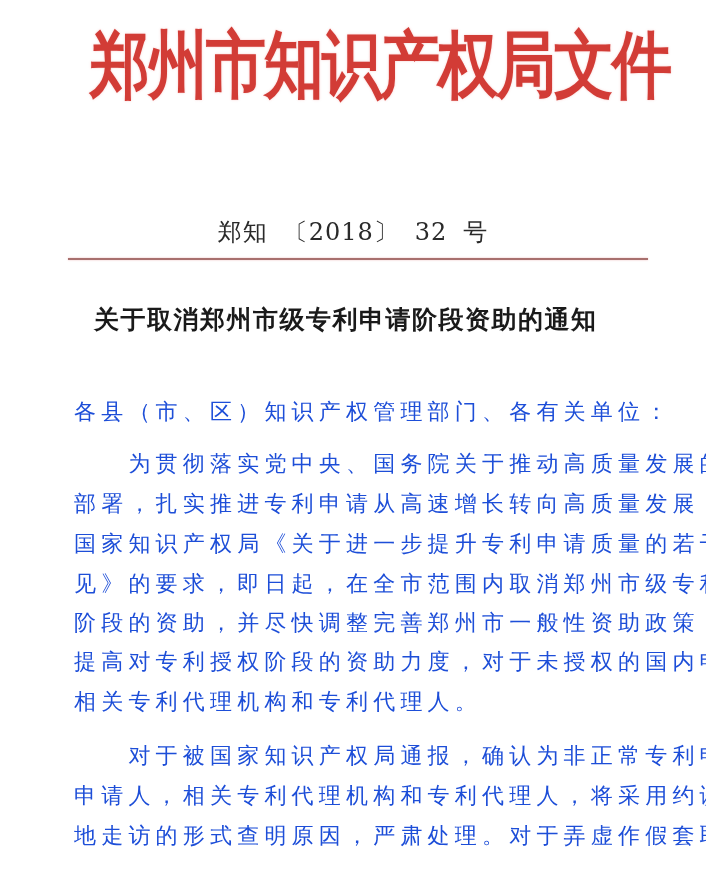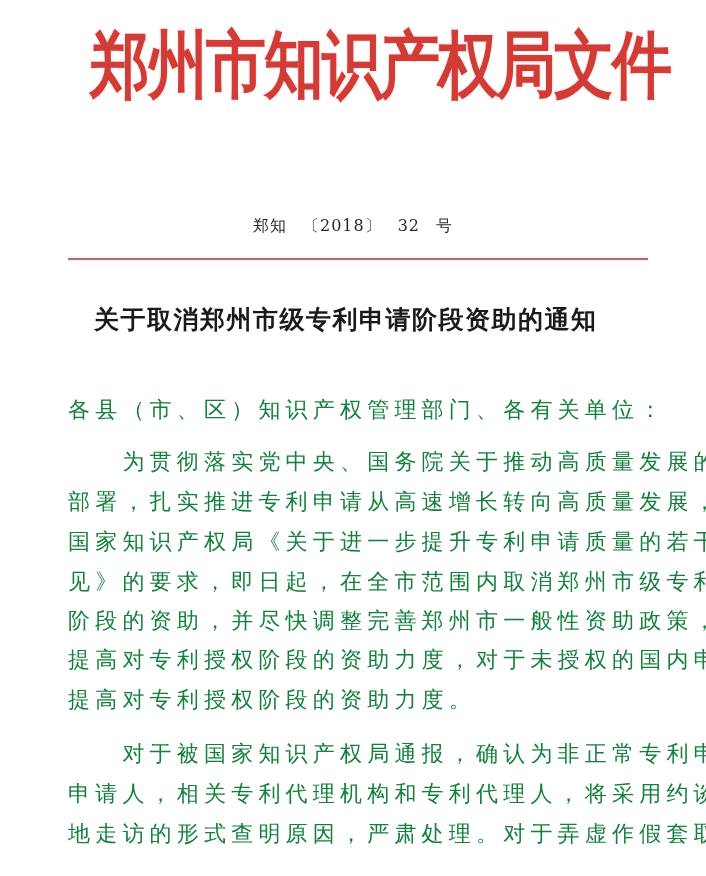--- a/index.html
+++ b/index.html
@@ -36,21 +36,21 @@
       display: inline-block;
       width: 58px;
       text-align: center;
     }
     .doc-number {
       position: absolute;
       left: 0;
       top: 216px;
       width: 706px;
       text-align: center;
-      font-size: 16px;
+      font-size: 24px;
       color: #2a2a2a;
       letter-spacing: 1px;
       font-family: "DejaVu Serif", "Liberation Serif", serif;
     }
     .doc-number .gap { display: inline-block; width: 16px; }
     .red-rule {
       position: absolute;
       left: 68px;
       top: 258px;
       width: 580px;
@@ -66,27 +66,27 @@
       font-size: 25px;
       line-height: 40px;
       font-weight: bold;
       color: #1a1a1a;
       letter-spacing: 1.5px;
       white-space: nowrap;
       font-family: "DejaVu Serif", "Liberation Serif", serif;
     }
     .body-text {
       position: absolute;
-      left: 68px;
+      left: 74px;
       width: 560px;
       font-size: 22px;
-      color: #15803d;
+      color: #1d4ed8;
       letter-spacing: 5.2px;
       white-space: nowrap;
-      font-family: Liberation Mono, monospace;
+      font-family: Liberation Sans, sans-serif;
       line-height: 28px;
     }
   </style>
 </head>
 <body>
 
 <div class="header-title">
   <span>郑</span>
   <span>州</span>
   <span>市</span>
@@ -108,17 +108,17 @@
 <div class="notice-title">关于取消郑州市级专利申请阶段资助的通知</div>
 
 <div class="body-text" style="top:398px;">各县（市、区）知识产权管理部门、各有关单位：</div>
 
 <div class="body-text" style="top:450px;">　　为贯彻落实党中央、国务院关于推动高质量发展的决策</div>
 <div class="body-text" style="top:490px;">部署，扎实推进专利申请从高速增长转向高质量发展，根据</div>
 <div class="body-text" style="top:530px;">国家知识产权局《关于进一步提升专利申请质量的若干意</div>
 <div class="body-text" style="top:570px;">见》的要求，即日起，在全市范围内取消郑州市级专利申请</div>
 <div class="body-text" style="top:609px;">阶段的资助，并尽快调整完善郑州市一般性资助政策，适当</div>
 <div class="body-text" style="top:648px;">提高对专利授权阶段的资助力度，对于未授权的国内申请，</div>
-<div class="body-text" style="top:688px;">提高对专利授权阶段的资助力度。</div>
+<div class="body-text" style="top:688px;">相关专利代理机构和专利代理人。</div>
 
 <div class="body-text" style="top:742px;">　　对于被国家知识产权局通报，确认为非正常专利申请的</div>
 <div class="body-text" style="top:782px;">申请人，相关专利代理机构和专利代理人，将采用约谈和实</div>
 <div class="body-text" style="top:822px;">地走访的形式查明原因，严肃处理。对于弄虚作假套取专利</div>
 
 </body></html>

